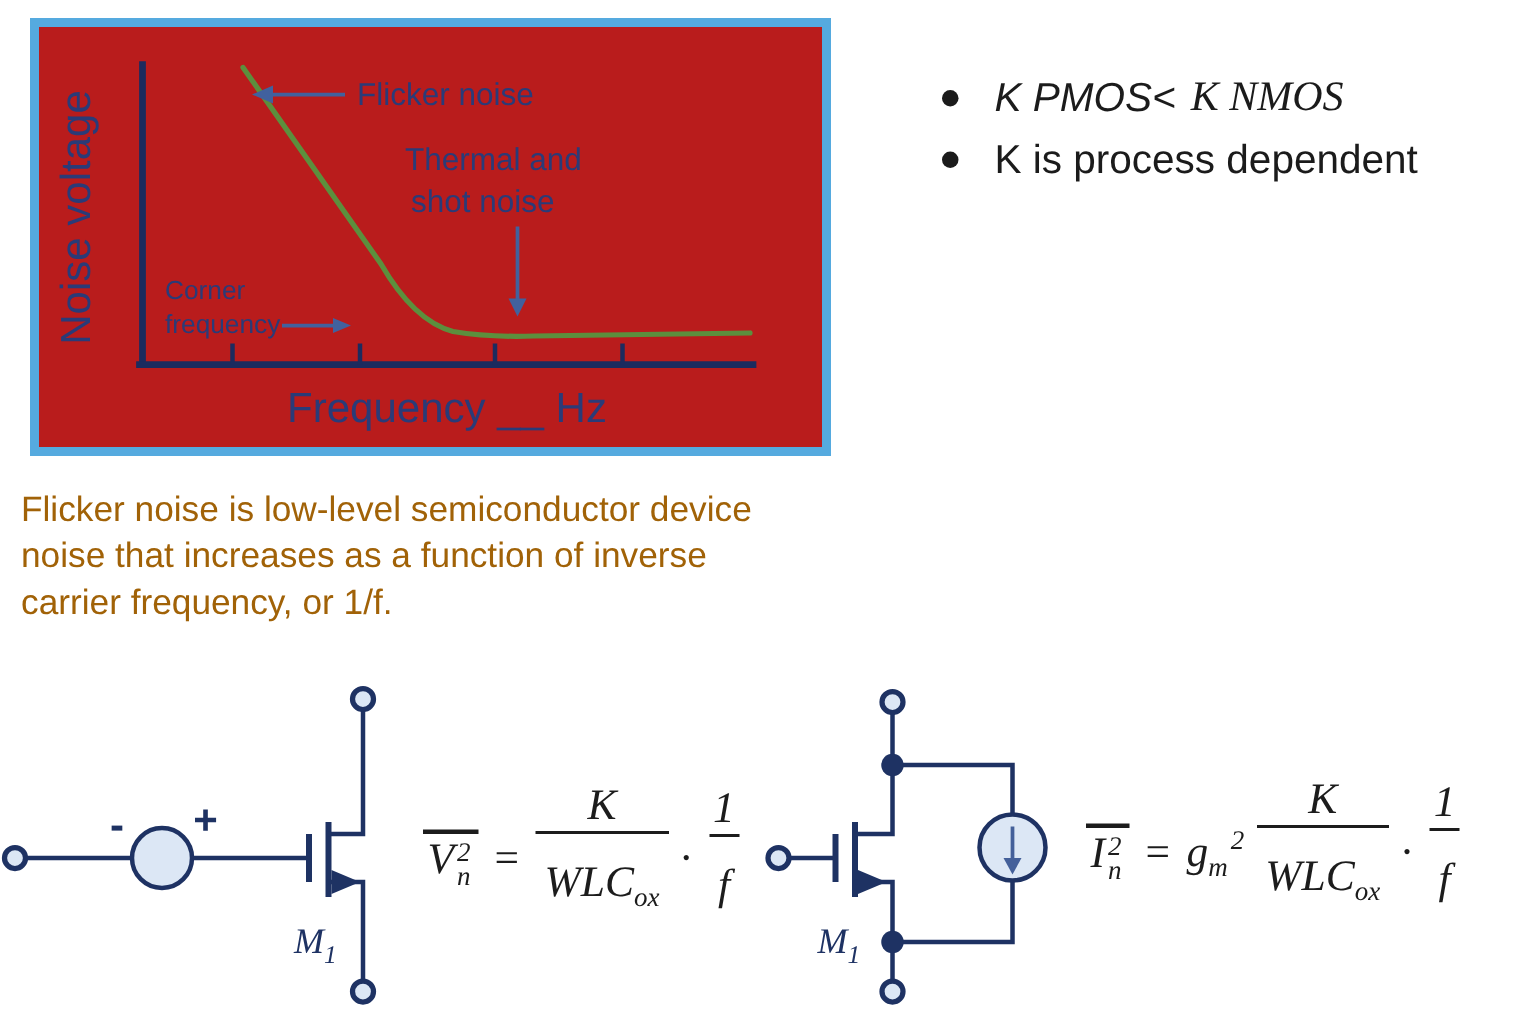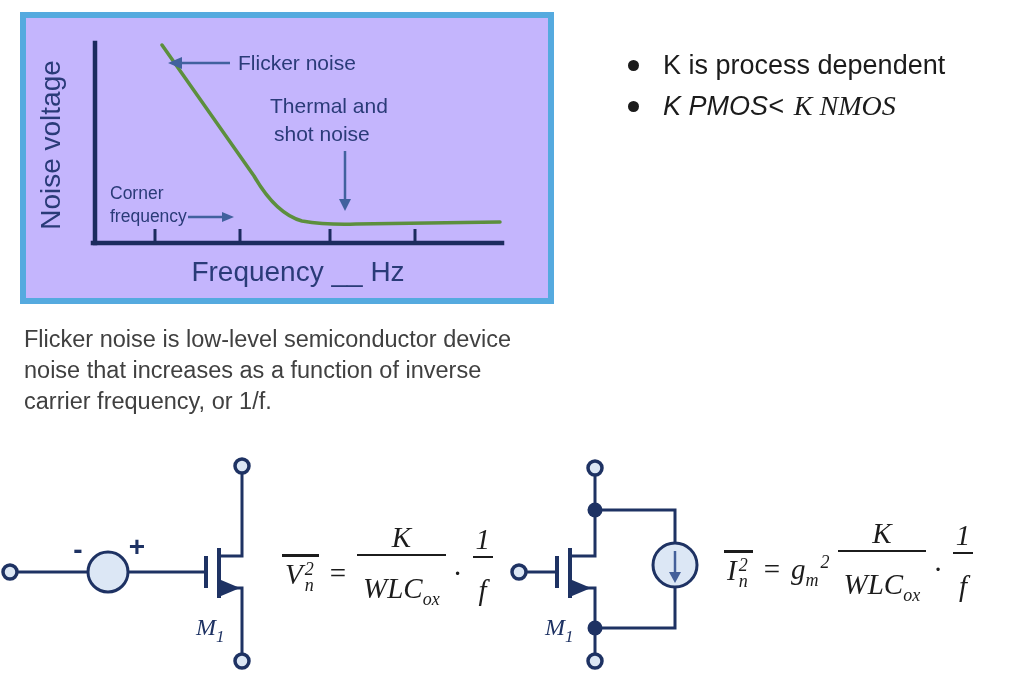--- a/index.html
+++ b/index.html
@@ -4,21 +4,21 @@
 <style>
   html,body { margin:0; padding:0; }
   body {
     width:1024px; height:676px; background:#ffffff; position:relative;
     overflow:hidden; font-family:"Liberation Sans", sans-serif;
   }
 
   
   .chart-panel {
     position:absolute; left:20px; top:12px; width:522px; height:280px;
-    border:6px solid #55aadf; background:#c4b5fd;text-decoration:underline;
+    border:6px solid #55aadf; background:#b91c1c;text-decoration:underline;
   }
   .chart-panel svg { display:block; }
   .ax { stroke:#1c2b5e; stroke-width:4.5; stroke-linecap:square; }
   .tick { stroke:#1c2b5e; stroke-width:3; }
   .curve { stroke:#5c8f3d; stroke-width:3.5; fill:none; stroke-linecap:round; }
   .ann-arrow { stroke:#41619e; stroke-width:2.5; }
   .ann-head { fill:#41619e; stroke:none; }
   .clabel { fill:#2a3b78; font-family:"Liberation Sans",sans-serif; }
   .lbl-big   { font-size:21px; }
   .lbl-small { font-size:17.5px; }
@@ -26,22 +26,22 @@
 
   
   .bullets { position:absolute; left:628px; top:48px; color:#1b1b1b; }
   .bullet-item { display:flex; align-items:center; font-size:27px; line-height:34px; margin-bottom:7px; }
   .bullet-dot { width:11px; height:11px; border-radius:50%; background:#1b1b1b; margin-right:24px; flex:none; }
   .it-sans { font-style:italic; margin-right:10px; }
   .it-serif { font-style:italic; font-family:"Liberation Serif",serif; font-size:28px; }
 
   
   .caption {
-    position:absolute; left:24px; top:324px; width:600px;
-    font-size:23.5px; line-height:31px; color:#404040; white-space:pre-line;
+    position:absolute; left:14px; top:324px; width:600px;
+    font-size:23.5px; line-height:31px; color:#a16207; white-space:pre-line;
   }
 
   
   .circuit-svg { position:absolute; }
   .wire { stroke:#1e3263; stroke-width:3; fill:none; }
   .bar  { stroke:#1e3263; stroke-width:4; fill:none; }
   .term { fill:#dce7f5; stroke:#1e3263; stroke-width:3.5; }
   .jdot { fill:#1e3263; stroke:none; }
   .comp { fill:#dce7f5; stroke:#1e3263; stroke-width:3; }
   .sarrow { fill:#1e3263; stroke:none; }
@@ -108,26 +108,26 @@
     </g>
 
     <text class="clabel lbl-axis" x="34" y="127" transform="rotate(-90 34 127)" text-anchor="middle">Noise voltage</text>
     <text class="clabel lbl-axis" x="272" y="263" text-anchor="middle">Frequency __ Hz</text>
   </svg>
 </div>
 
 <div class="bullets">
   <div class="bullet-item">
     <span class="bullet-dot"></span>
-    <span>K is process dependent</span>
+    <span class="it-sans">K PMOS&lt;</span>
+    <span class="it-serif">K NMOS</span>
   </div>
   <div class="bullet-item">
     <span class="bullet-dot"></span>
-    <span class="it-sans">K PMOS&lt;</span>
-    <span class="it-serif">K NMOS</span>
+    <span>K is process dependent</span>
   </div>
 </div>
 
 <div class="caption">Flicker noise is low-level semiconductor device
 noise that increases as a function of inverse
 carrier frequency, or 1/f.</div>
 
 <svg class="circuit-svg" style="left:0px; top:455px;" width="270" height="221" viewBox="0 0 270 221" xmlns="http://www.w3.org/2000/svg">
   <circle class="term" cx="10" cy="117" r="7"></circle>
   <line class="wire" x1="17" y1="117" x2="88" y2="117"></line>

